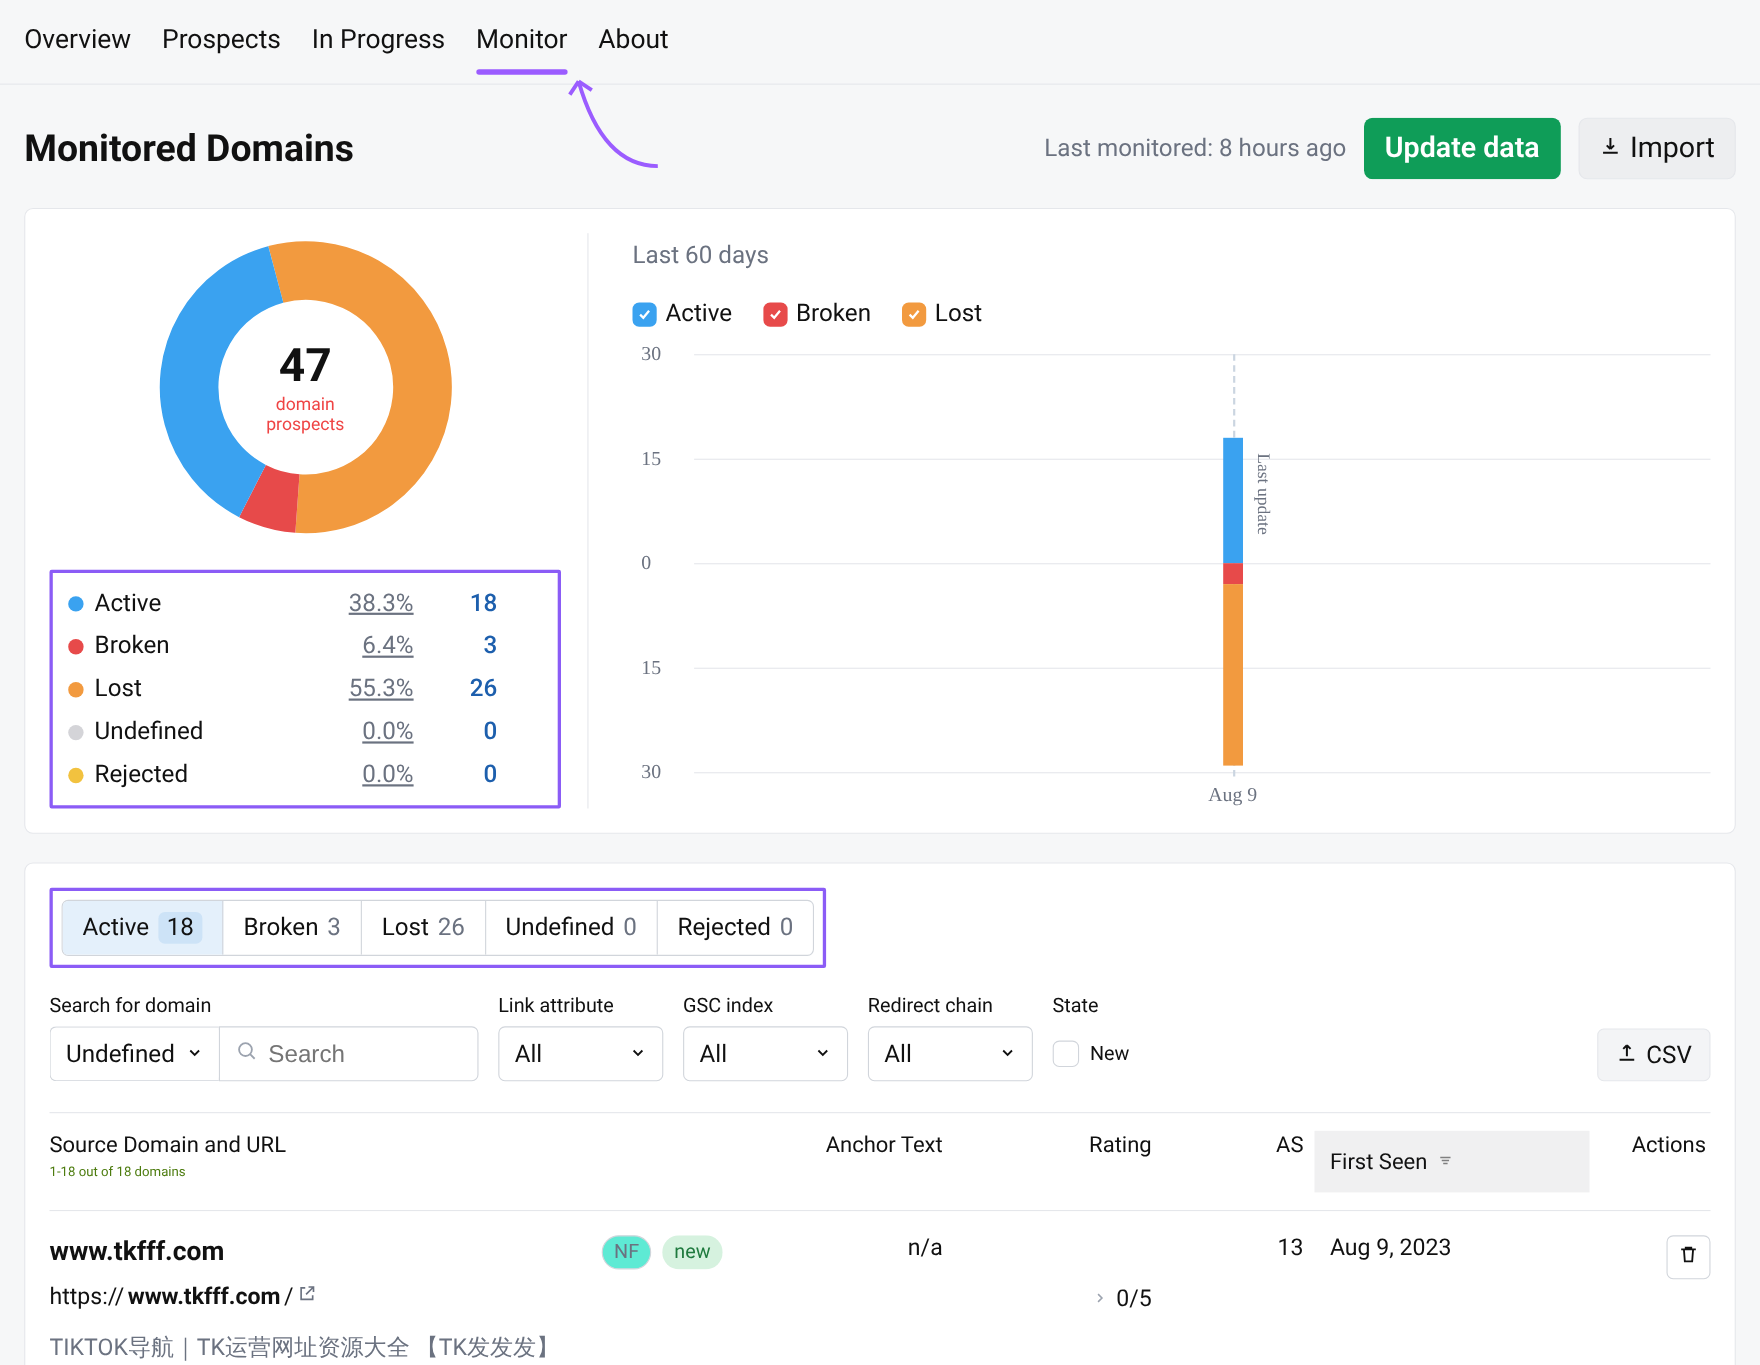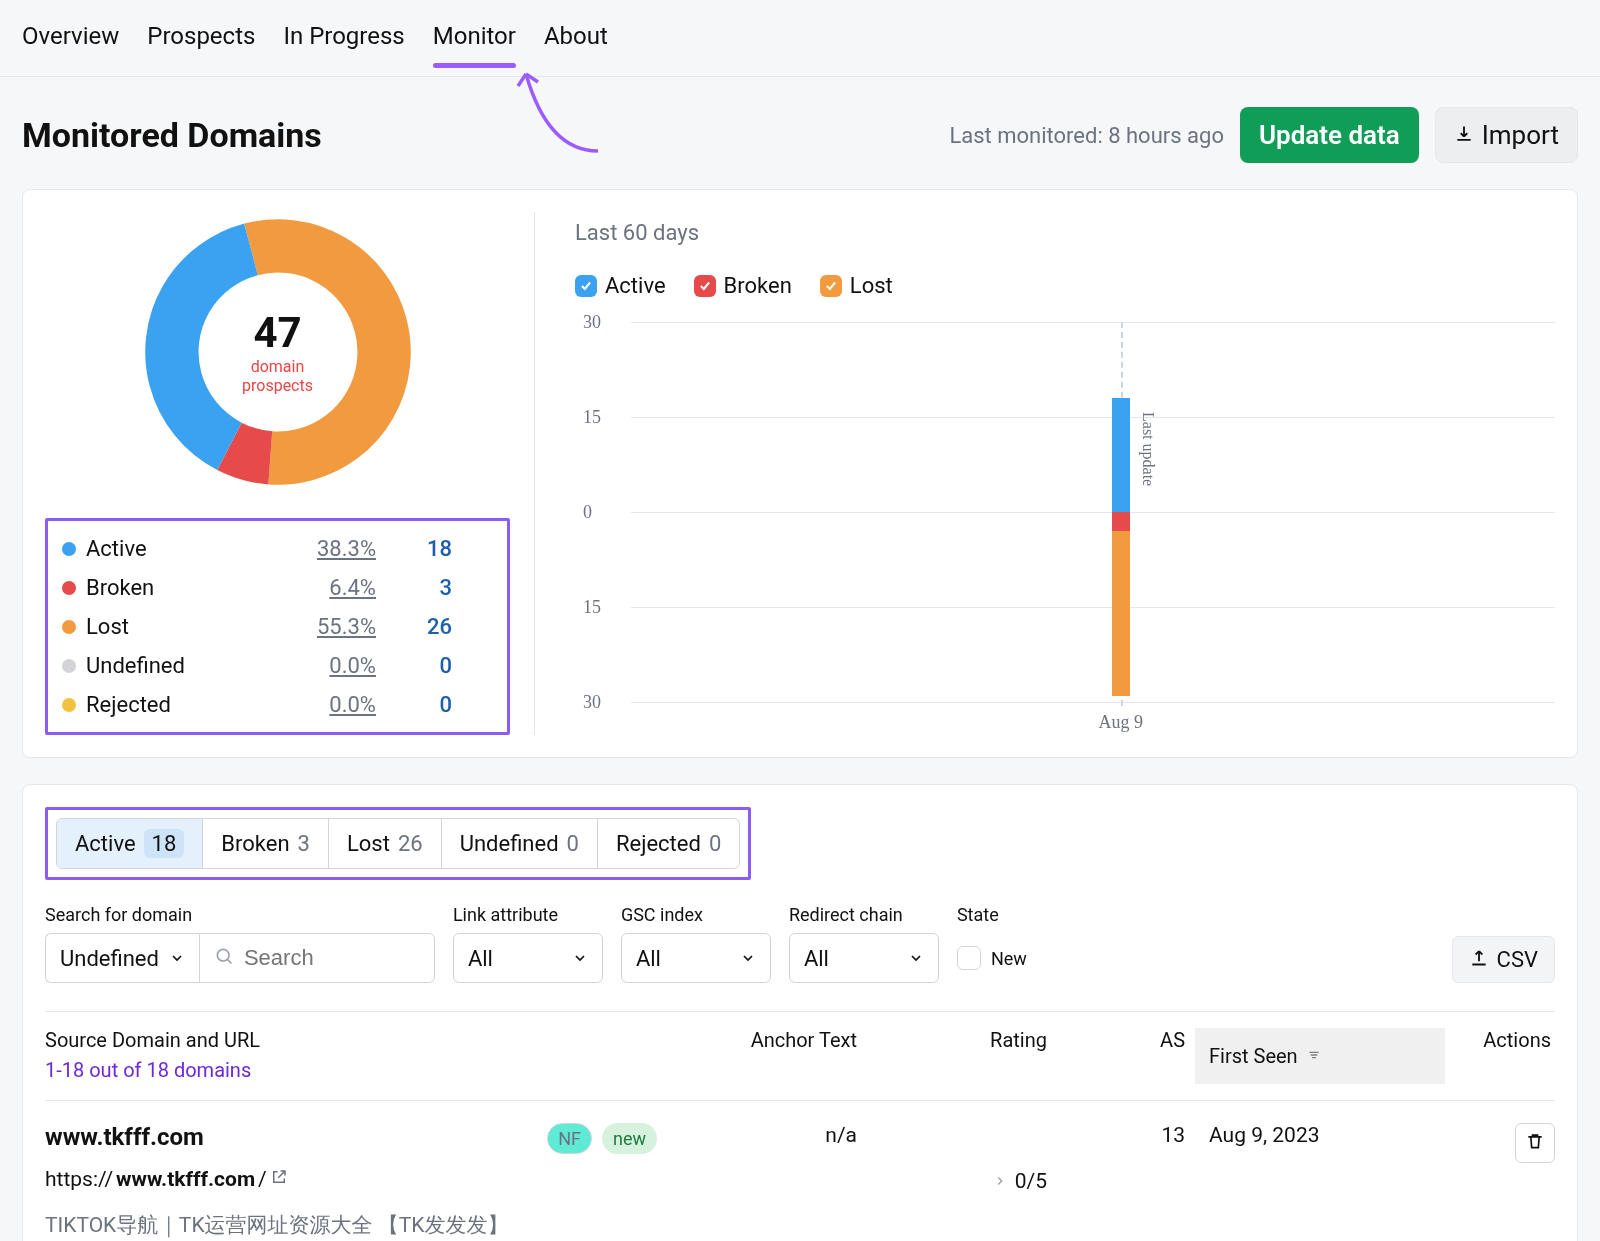--- a/index.html
+++ b/index.html
@@ -199,21 +199,21 @@
   
   .table { margin-top: 28px; }
   .thead {
     display:grid;
     grid-template-columns: 640px 200px 190px 120px 250px 1fr;
     align-items:flex-start;
     padding: 16px 0;
     border-top:1px solid #e5e7eb;
   }
   .th { font-size:20px; color:#111; }
-  .th.sub { font-size:20px; color:#6d28d9; margin-top:6px;}
+  .th.sub { font-size:12px; color:#4d7c0f; margin-top:6px;}
   .th-sorted { background:#f0f0f1; padding:16px 14px; display:flex; align-items:center; gap:8px; }
   .th-sorted svg {width:16px;height:16px;opacity:0.5;}
   .trow {
     display:grid;
     grid-template-columns: 640px 200px 190px 120px 250px 1fr;
     padding: 22px 0 0;
     border-top:1px solid #e5e7eb;
     font-size:21px;
   }
   .src-col .domain { font-weight:700; font-size:24px; margin-bottom:16px;}

